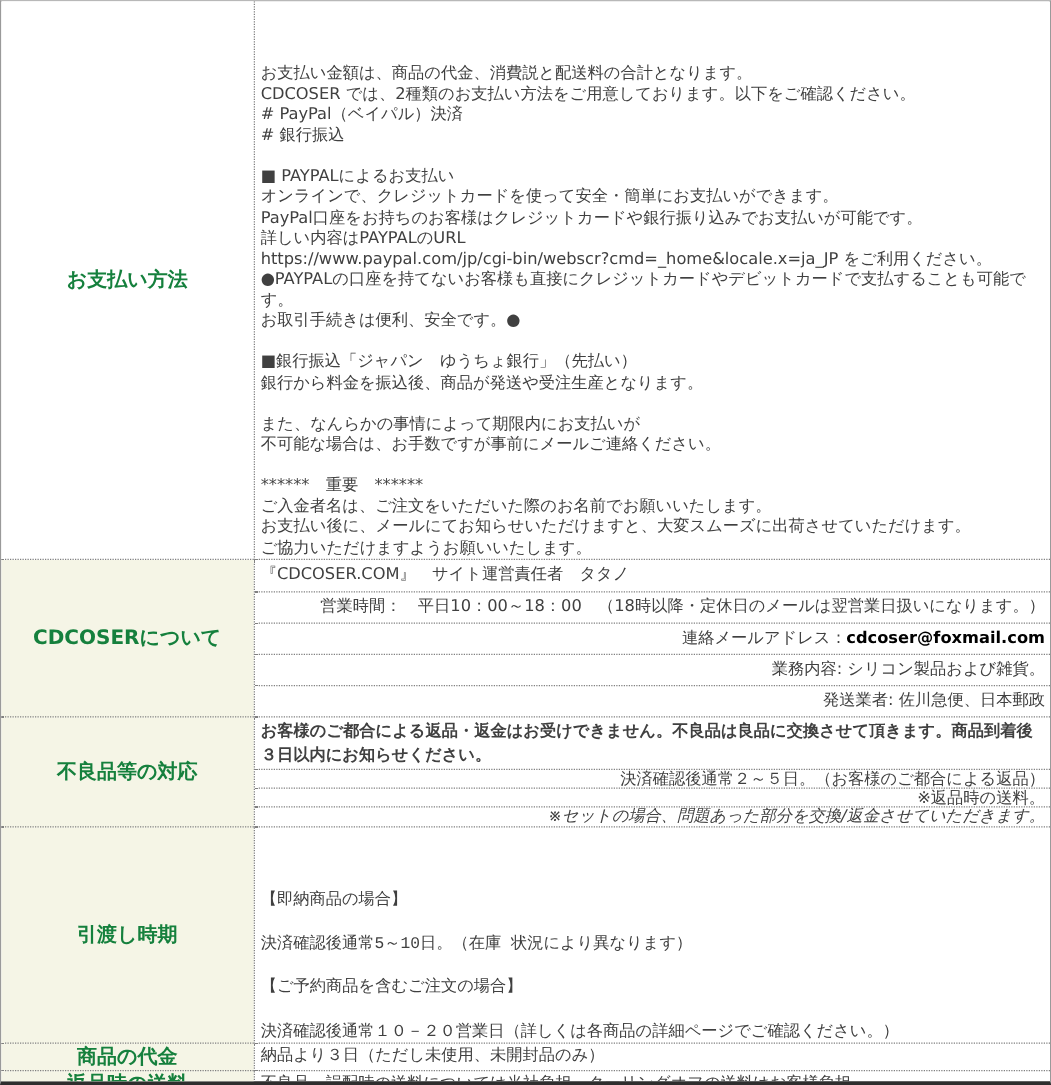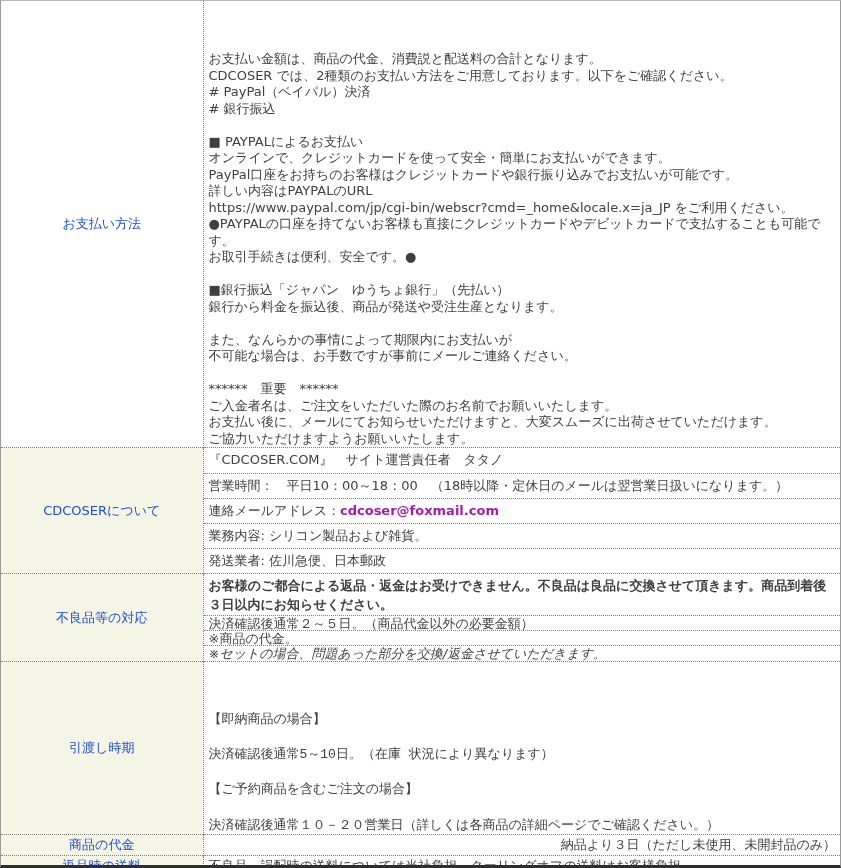--- a/index.html
+++ b/index.html
@@ -18,23 +18,23 @@
   }
   table.info-table {
     width: 839px;
     border-collapse: collapse;
     table-layout: fixed;
   }
   th.label {
     width: 202px;
     background: #f5f5e6;
     border-right: 1px dotted #808080;
-    font-weight: normal;
-    font-size: 13px;
-    color: #1d4ed8;
+    font-weight: bold;
+    font-size: 16px;
+    color: #15803d;
     text-align: center;
     vertical-align: middle;
     padding: 0 4px;
   }
   tr.white-label th.label { background: #ffffff; }
   td.content {
     vertical-align: top;
     padding: 0;
   }
   tr + tr > th, tr + tr > td { border-top: 1px dotted #808080; }
@@ -43,34 +43,34 @@
     padding: 3px 4px 0 5px;
     margin-top: 47px;
   }
   .lh-tall { line-height: 16.5px; }
   .lh-wide { line-height: 17.6px; padding-top: 2px; font-family: Liberation Mono, monospace; }
   .sub {
     padding: 3px 4px 0 5px;
     line-height: 18px;
     overflow: hidden;
   }
-  .sub + .sub { border-top: 1px dotted #808080; }
+  .sub + .sub { border-top: 1px dotted #808080; text-align: right; }
   .h25 { height: 25px; }
   .h20 { height: 20px; line-height: 15px; padding-top: 2px; }
   .r5-main { height: 41px; line-height: 19px; padding-top: 2px; font-weight: bold; }
   .r5-line { height: 15px; line-height: 13px; padding-top: 1px; }
   .r5-last { height: 16px; line-height: 13px; padding-top: 1px; font-style: italic; }
   .single {
     padding: 3px 4px 0 5px;
     line-height: 18px;
   }
   td.h25td { height: 25px; }
-  td.h21td { height: 21px; text-align: right; }
+  td.h21td { height: 21px; }
   td.h20td { height: 20px; }
-  .bold-email { font-weight: bold; color: #a21caf; }
+  .bold-email { font-weight: bold; color: #000000; }
   tr.r1 > th, tr.r1 > td { height: 397px; }
   tr.r6 > td { height: 125px; }
 </style>
 </head>
 <body>
 
 <div class="sheet">
   <table class="info-table">
     <colgroup>
         <col style="width:202px">
@@ -117,22 +117,22 @@
         <div class="sub h25">発送業者: 佐川急便、日本郵政</div>
       </td>
     </tr>
 
 
 
     <tr>
       <th class="label">不良品等の対応</th>
       <td class="content">
         <div class="sub r5-main">お客様のご都合による返品・返金はお受けできません。不良品は良品に交換させて頂きます。商品到着後３日以内にお知らせください。</div>
-        <div class="sub r5-line">決済確認後通常２～５日。（商品代金以外の必要金額）</div>
-        <div class="sub r5-line">※商品の代金。</div>
+        <div class="sub r5-line">決済確認後通常２～５日。（お客様のご都合による返品）</div>
+        <div class="sub r5-line">※返品時の送料。</div>
         <div class="sub r5-last">※セットの場合、問題あった部分を交換/返金させていただきます。</div>
       </td>
     </tr>
 
     <tr class="r6">
       <th class="label">引渡し時期</th>
       <td class="content">
         <div class="multiline lh-wide">【即納商品の場合】
 
 決済確認後通常5～10日。（在庫 状況により異なります）

